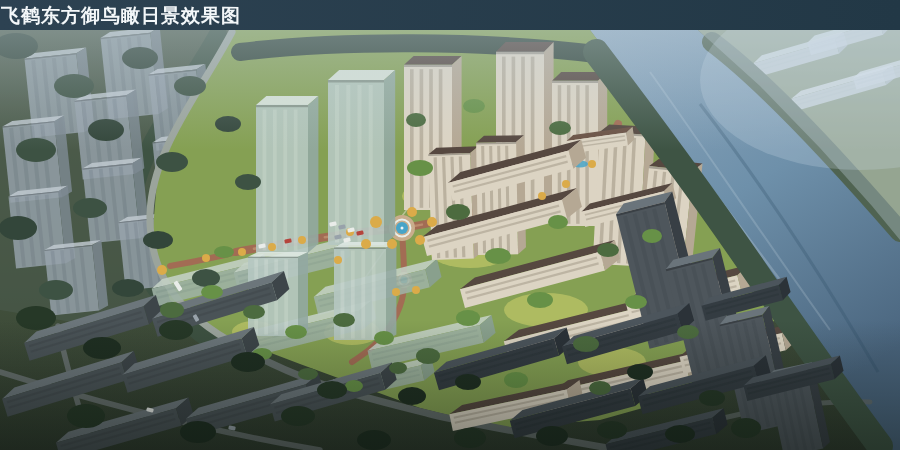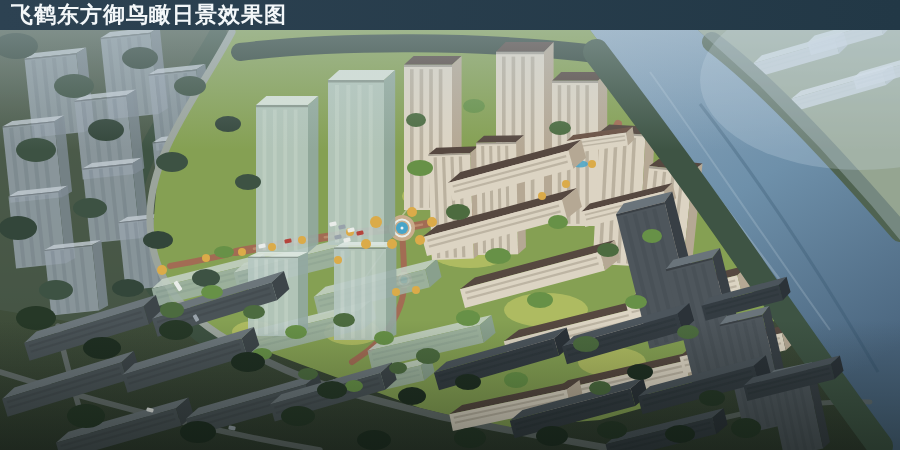--- a/index.html
+++ b/index.html
@@ -1,22 +1,22 @@
 <!DOCTYPE html>
 <html style="--c-titlebar-bg-1: #2d4252; --c-titlebar-bg-2: #223846; --c-titlebar-text: #f3f7f9; --c-base-top: #5b6952; --c-base-bottom: #2f3b2e; --c-river-1: #8fa9be; --c-river-2: #6e90aa; --c-river-3: #4a657e; --c-river-streak: #dde9f0; --c-farbank: #7e8e6b; --c-farbank-tree: #4f6351; --c-massing: #d4dbe3; --c-ghost-front: #97a3ac; --c-ghost-side: #7e8a93; --c-ghost-top: #c2cbd2; --c-ctx-ground: #49584a; --c-ctx-tree-a: #33463a; --c-ctx-tree-b: #3d5243; --c-bank-tree: #3e5444; --c-core-lawn: #85a053; --c-core-lawn-bright: #bcc465; --c-tree-bright: #679147; --c-tree-mid: #4c6b3f; --c-tree-autumn: #dbab49; --c-road-red: #a26c54; --c-road-red-light: #ba8a6c; --c-plaza-pave: #c9ad8c; --c-fountain-blue: #48a4c8; --c-fountain-rim: #e9eeea; --c-cream-wall: #dcd4c3; --c-cream-shade: #b5a894; --c-cream-stripe: #978d7c; --c-roof-dark: #564840; --c-club-roof: #6b5244; --c-glass-front: #b6c8c2; --c-glass-side: #93a9a2; --c-glass-top: #dee8e3; --c-glass-stripe: #cfdcd6; --c-greenghost-front: #9fb3a6; --c-greenghost-side: #8aa096; --c-greenghost-top: #c4d2c6; --c-darktower-front: #4e565c; --c-darktower-side: #383f45; --c-darktower-top: #6a747b; --c-darktower-stripe: #434b51; --c-ctxw-front: #4a5357; --c-ctxw-side: #3d4549; --c-ctxw-top: #6c767b; --c-ctxe-front: #343c42; --c-ctxe-side: #2b3238; --c-ctxe-top: #4c555c; --c-bottom-tree-a: #263827; --c-bottom-tree-b: #1f2f22; --c-road-gray: #9ba49c; --c-road-gray-dark: #646d6b; --c-road-mark: #cfd6d0; --c-car-white: #e9ece9; --c-car-red: #b5443c; --c-car-gray: #98a2aa; --c-haze: #c3d2da;"><head>
 <meta charset="utf-8">
 <style>
   html,body{margin:0;padding:0;background:#111;}
   .stage{position:relative;width:900px;height:450px;overflow:hidden;
          font-family:"DejaVu Sans","Liberation Sans",sans-serif;}
   .titlebar{position:absolute;left:0;top:0;width:900px;height:30px;
             background:linear-gradient(90deg,var(--c-titlebar-bg-1,#2d4252),var(--c-titlebar-bg-2,#223846));
             display:flex;align-items:center;z-index:5;}
-  .titlebar .title{color:var(--c-titlebar-text,#f3f7f9);font-size:22px;font-weight:600;
-            letter-spacing:1px;padding-left:11px;line-height:30px;white-space:nowrap;}
+  .titlebar .title{color:var(--c-titlebar-text,#f3f7f9);font-size:19px;font-weight:600;
+            letter-spacing:1px;padding-left:1px;line-height:30px;white-space:nowrap;}
   .scene{position:absolute;left:0;top:30px;width:900px;height:420px;display:block;}
 
   
   .sf{fill:var(--f,#999);} .ss{fill:var(--s,#777);} .sr{fill:var(--r,#555);} .sw{fill:var(--w,#666);}
   
   .v-gray {--f:var(--c-ghost-front,#97a3ac);--s:var(--c-ghost-side,#7e8a93);--r:var(--c-ghost-top,#c2cbd2);--w:var(--c-ghost-side,#7e8a93);opacity:.82;}
   .v-glass{--f:var(--c-glass-front,#b6c8c2);--s:var(--c-glass-side,#93a9a2);--r:var(--c-glass-top,#dee8e3);--w:var(--c-glass-stripe,#cfdcd6);opacity:.9;}
   .v-cream{--f:var(--c-cream-wall,#dcd4c3);--s:var(--c-cream-shade,#b5a894);--r:var(--c-roof-dark,#564840);--w:var(--c-cream-stripe,#978d7c);}
   .v-dark {--f:var(--c-darktower-front,#4e565c);--s:var(--c-darktower-side,#383f45);--r:var(--c-darktower-top,#6a747b);--w:var(--c-darktower-stripe,#434b51);}
   .v-greenghost{--f:var(--c-greenghost-front,#9fb3a6);--s:var(--c-greenghost-side,#8aa096);--r:var(--c-greenghost-top,#c4d2c6);--w:var(--c-greenghost-side,#8aa096);opacity:.88;}

